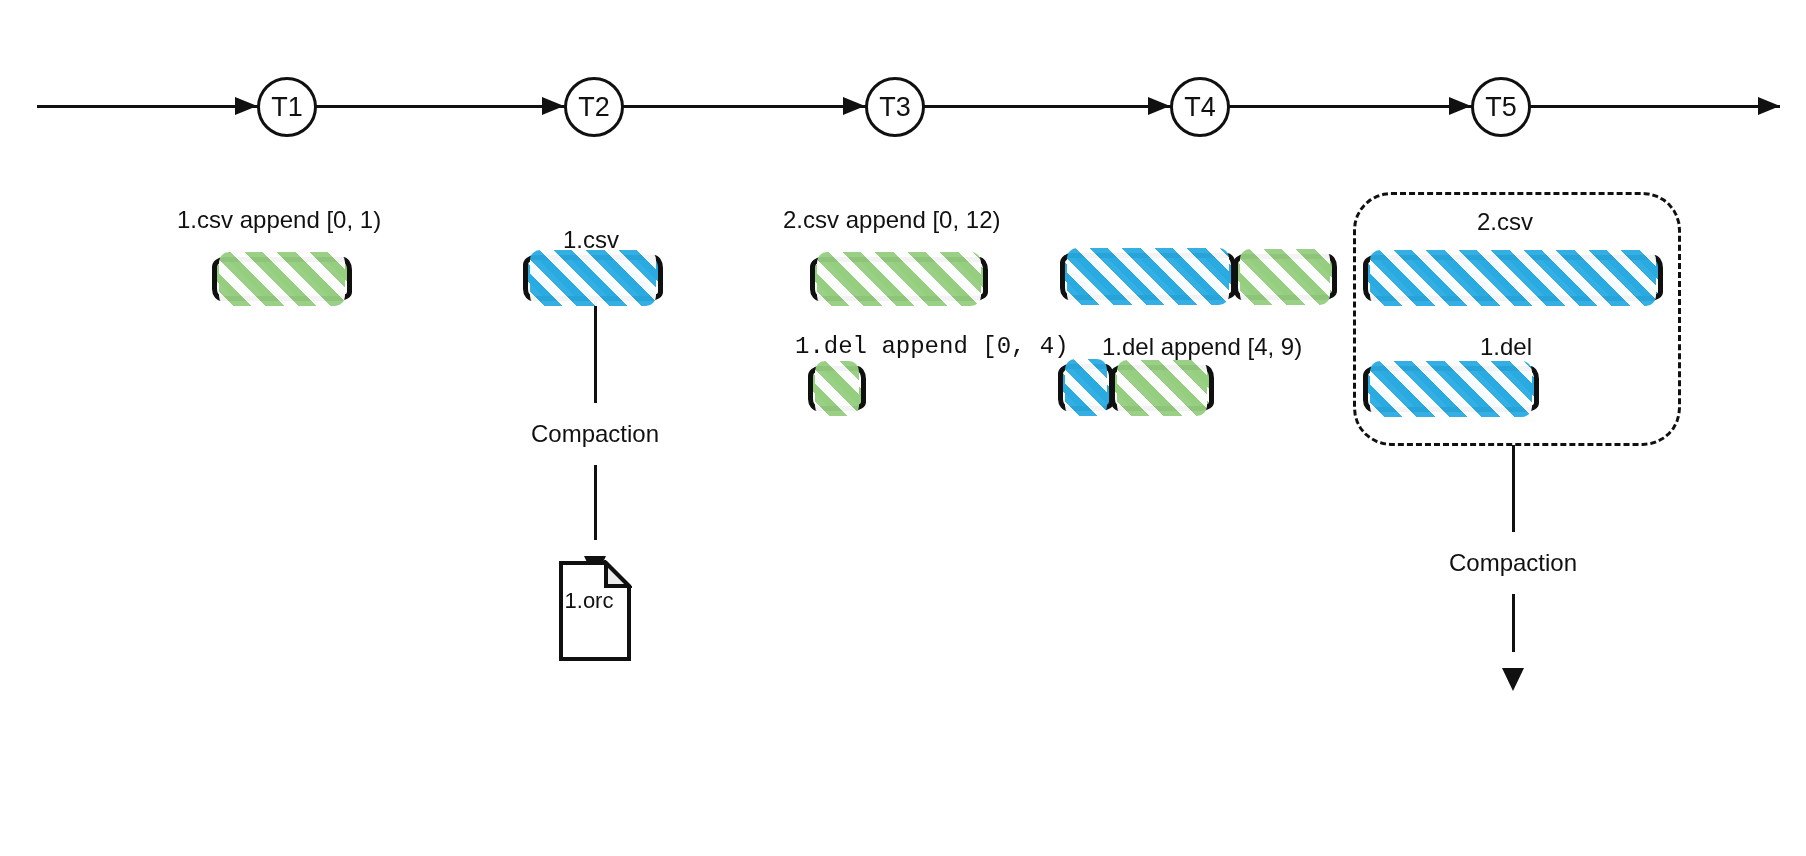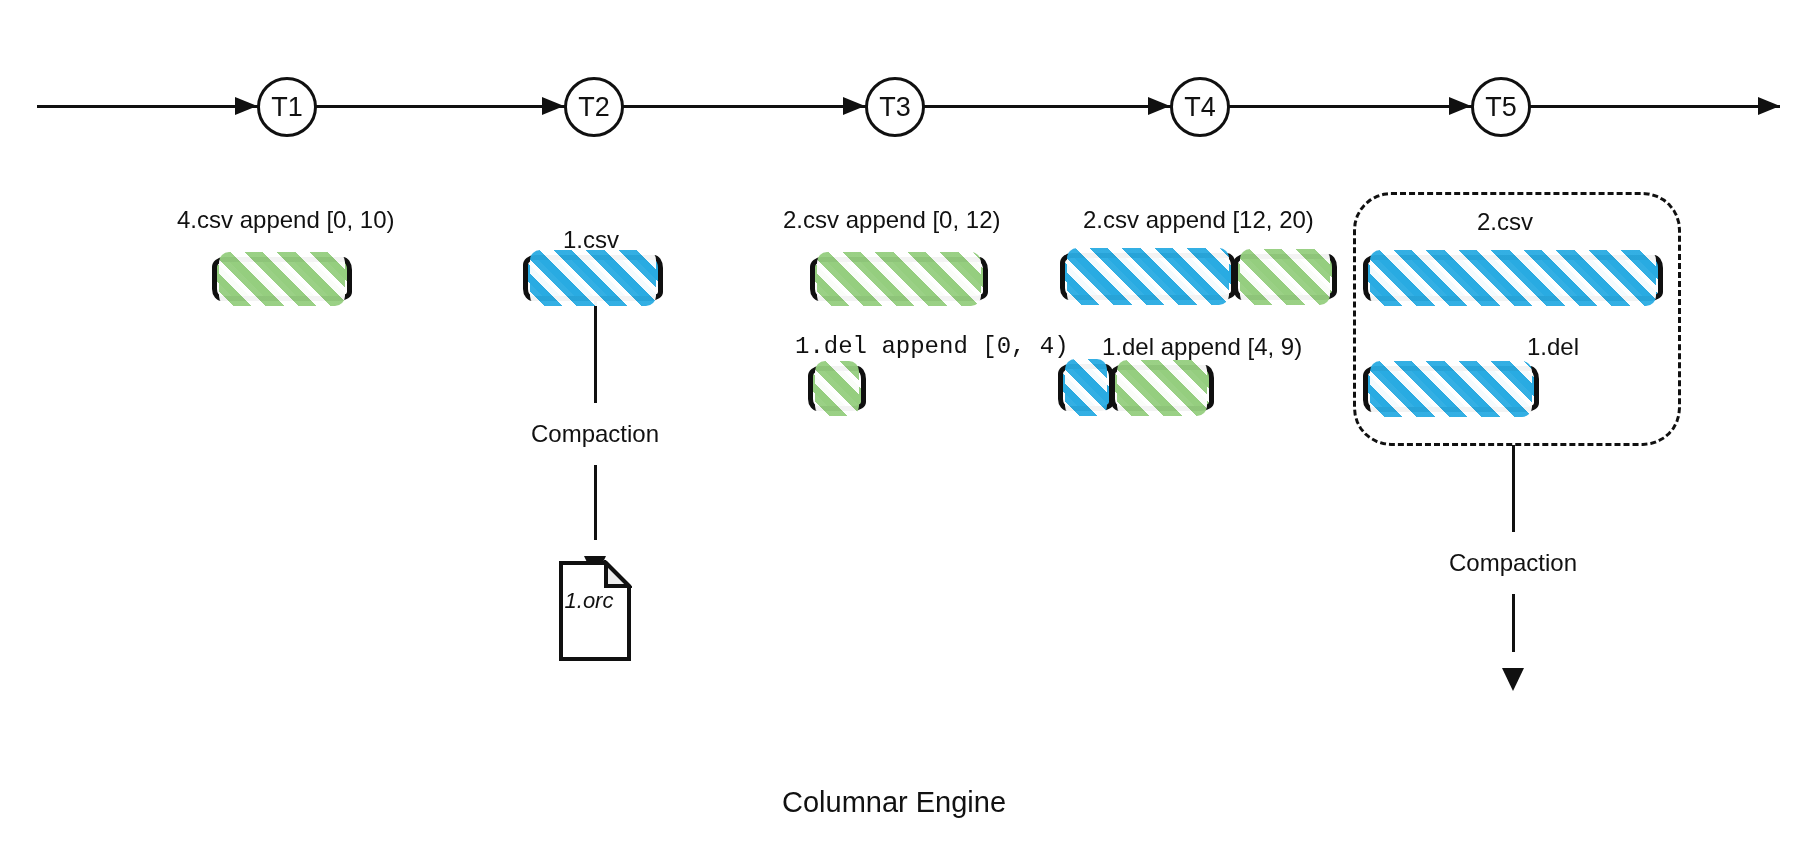--- a/index.html
+++ b/index.html
@@ -144,66 +144,64 @@
         <span>T3</span>
       </div>
     <div class="tl-node" style="left:1170px;">
         <span>T4</span>
       </div>
     <div class="tl-node" style="left:1471px;align-items:center;">
         <span>T5</span>
       </div>
   </div>
 
-  <div class="lbl" style="left:177px; top:206px;">4.csv append [0, 10)</div>
+  <div class="lbl" style="left:177px; top:206px;">1.csv append [0, 1)</div>
   <div class="bar green" style="left:212px; top:257px; width:140px; height:44px;"></div>
 
   <div class="lbl" style="left:563px; top:206px;margin-top:20px;">1.csv</div>
   <div class="bar blue" style="left:523px; top:255px; width:140px; height:46px;"></div>
 
   <div class="compaction" style="left:495px; top:301px;">
     <div class="v-line" style="height:102px;"></div>
     <div class="comp-label">Compaction</div>
     <div class="v-line" style="height:75px;"></div>
     <div class="down-arrow"></div>
   </div>
 
-  <div class="doc" style="left:558px; top:560px;font-style:italic;">
+  <div class="doc" style="left:558px; top:560px;">
     <svg width="74" height="102" viewBox="0 0 74 102">
       <path d="M3 3 H48 L71 26 V99 H3 Z" fill="#ffffff" stroke="#101010" stroke-width="4" stroke-linejoin="miter"></path>
       <path d="M48 3 V26 H71 Z" fill="#ececec" stroke="#101010" stroke-width="4" stroke-linejoin="miter"></path>
     </svg>
     <div class="doc-label">1.orc</div>
   </div>
 
   <div class="lbl" style="left:783px; top:206px;">2.csv append [0, 12)</div>
   <div class="bar green" style="left:810px; top:257px; width:178px; height:44px;"></div>
 
   <div class="lbl" style="left:795px; top:333px;font-family:Liberation Mono, monospace;">1.del append [0, 4)</div>
   <div class="bar green" style="left:808px; top:366px; width:58px; height:45px;"></div>
 
-  <div class="lbl" style="left:1083px; top:206px;">2.csv append [12, 20)</div>
   <div class="bar blue" style="left:1060px; top:253px; width:176px; height:47px;"></div>
   <div class="bar green" style="left:1233px; top:254px; width:104px; height:46px;"></div>
 
   <div class="lbl" style="left:1102px; top:333px;">1.del append [4, 9)</div>
   <div class="bar blue" style="left:1058px; top:364px; width:56px; height:47px;"></div>
   <div class="bar green" style="left:1110px; top:365px; width:104px; height:46px;"></div>
 
   <div class="group-box"></div>
 
   <div class="lbl" style="left:1477px; top:208px;">2.csv</div>
   <div class="bar blue" style="left:1363px; top:255px; width:300px; height:46px;"></div>
 
-  <div class="lbl" style="left:1480px; top:333px;margin-left:47px;">1.del</div>
+  <div class="lbl" style="left:1480px; top:333px;">1.del</div>
   <div class="bar blue" style="left:1363px; top:366px; width:176px; height:46px;"></div>
 
   <div class="compaction" style="left:1413px; top:445px;">
     <div class="v-line" style="height:87px;"></div>
     <div class="comp-label">Compaction</div>
     <div class="v-line" style="height:58px;"></div>
     <div class="down-arrow"></div>
   </div>
 
 
-  <div class="title">Columnar Engine</div>
 
 </div>
 
 </body></html>

